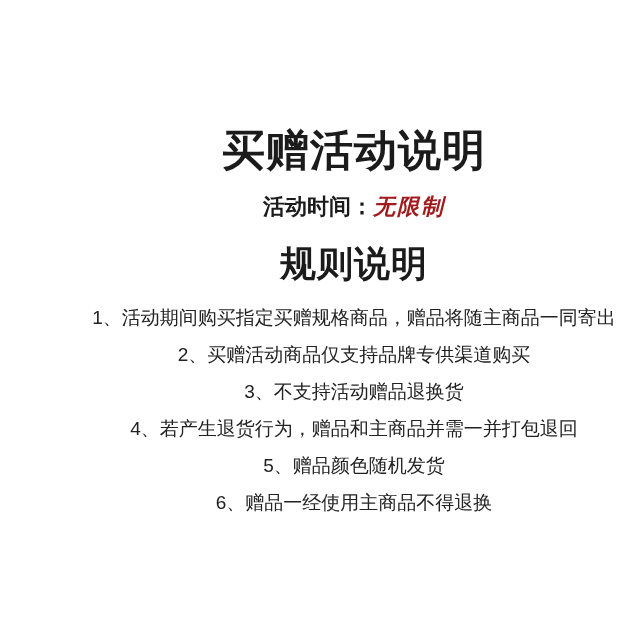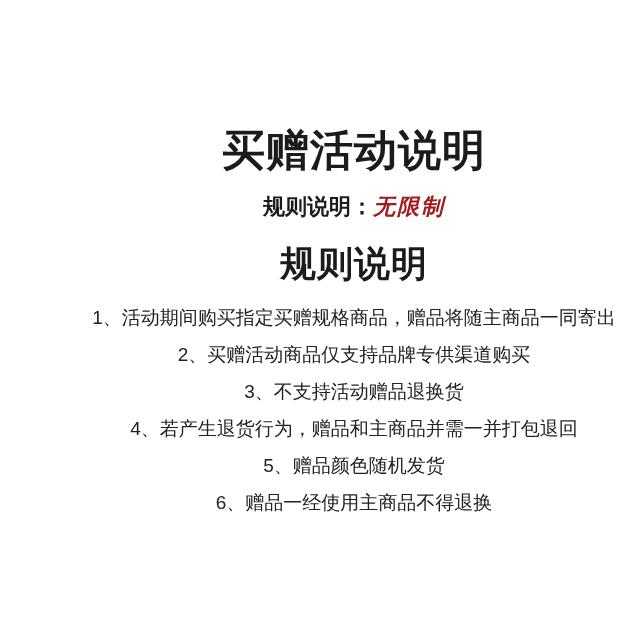--- a/index.html
+++ b/index.html
@@ -79,21 +79,21 @@
   }
 </style>
 </head>
 <body>
 
 <div class="canvas">
   <div class="content">
 
     <h1 class="page-title">买赠活动说明</h1>
 
-    <p class="time-line"><span>规则说明：</span><span class="time-value">无限制</span></p>
+    <p class="time-line"><span>活动时间：</span><span class="time-value">无限制</span></p>
 
     <h2 class="rules-heading">规则说明</h2>
 
     <div class="rules-list">
       <div class="rule-item">1、活动期间购买指定买赠规格商品，赠品将随主商品一同寄出</div>
       <div class="rule-item">2、买赠活动商品仅支持品牌专供渠道购买</div>
       <div class="rule-item">3、不支持活动赠品退换货</div>
       <div class="rule-item">4、若产生退货行为，赠品和主商品并需一并打包退回</div>
       <div class="rule-item">5、赠品颜色随机发货</div>
       <div class="rule-item">6、赠品一经使用主商品不得退换</div>

